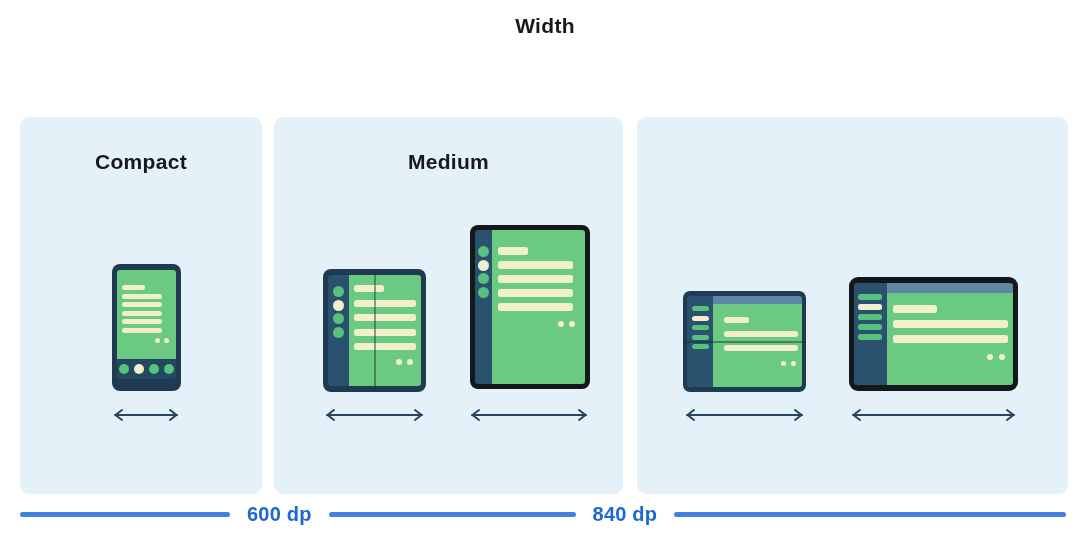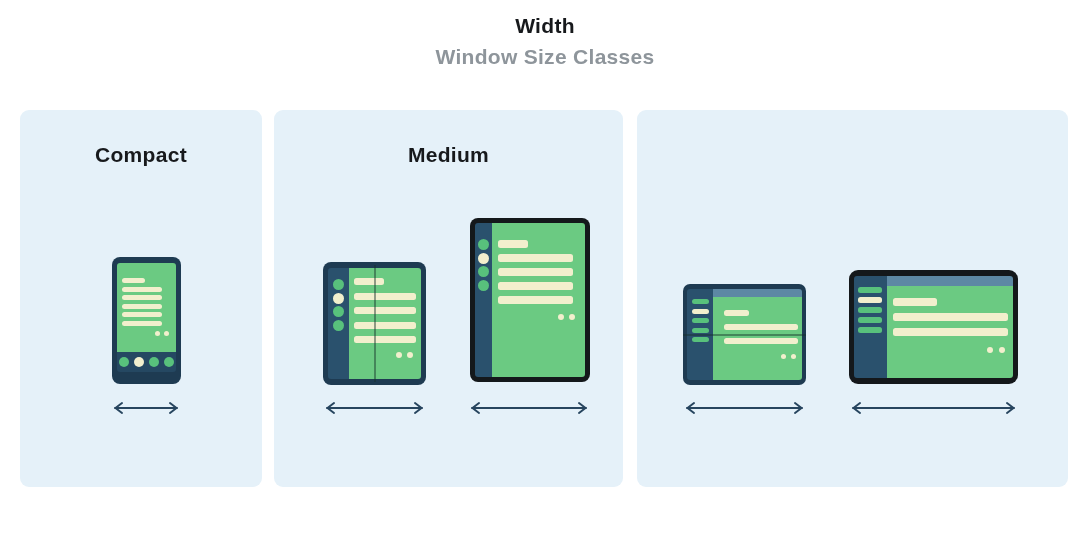--- a/index.html
+++ b/index.html
@@ -9,21 +9,21 @@
     --arrowNavy:#27455f; --rulerBlue:#4280e4; --rulerText:#1e66d3; --foldShade:rgba(23,48,43,0.45);
   }
   html,body{margin:0;padding:0;}
   .canvas{position:relative;width:1090px;height:548px;background:var(--pageBg);
     font-family:Liberation Sans, sans-serif;overflow:hidden;}
   .fig-title{position:absolute;top:14px;left:0;width:100%;text-align:center;
     font-size:21px;font-weight:700;color:var(--titleDark);letter-spacing:.3px;}
   .fig-subtitle{position:absolute;top:45px;left:0;width:100%;text-align:center;
     font-size:21px;font-weight:700;color:var(--subtitleGray);letter-spacing:.3px;}
 
-  .panel{position:absolute;top:110px;height:377px;background:var(--panelBg);border-radius:9px;}
+  .panel{position:absolute;top:117px;height:377px;background:var(--panelBg);border-radius:9px;}
   .panel.compact{left:20px;width:242px;}
   .panel.medium{left:274px;width:349px;}
   .panel.expanded{left:637px;width:431px;}
   .panel-title{position:absolute;top:33px;left:0;width:100%;text-align:center;
     font-size:21px;font-weight:700;color:var(--titleDark);letter-spacing:.3px;}
 
   .device{position:absolute;}
   .line{border-radius:2.5px;flex:none;}
   .cream{background:var(--creamLine);}
   .gline{background:var(--greenAccent);}
@@ -125,21 +125,20 @@
   .seg-3{flex:1;}
   .ruler-label{font-size:20px;font-weight:700;color:var(--rulerText);
     white-space:nowrap;line-height:24px;letter-spacing:.2px;}
 </style>
 </head>
 <body>
 
 <div class="canvas">
 
   <div class="fig-title">Width</div>
-  <div class="fig-subtitle">Window Size Classes</div>
 
   <section class="panel compact">
     <div class="panel-title">Compact</div>
 
     <div class="device phone">
       <div class="phone-screen">
         <div class="line cream short"></div>
         <div class="line cream long"></div>
         <div class="line cream long"></div>
         <div class="line cream long"></div>
@@ -283,14 +282,21 @@
     </div>
     <div class="arrow" style="left:212px;width:169px;">
       <svg width="169" height="16" viewBox="0 0 169 16">
         <path d="M4 8 H165" fill="none" stroke="currentColor" stroke-width="2" stroke-linecap="round"></path>
         <path d="M11 3 L4.5 8 L11 13" fill="none" stroke="currentColor" stroke-width="2" stroke-linecap="round" stroke-linejoin="round"></path>
         <path d="M158 3 L164.5 8 L158 13" fill="none" stroke="currentColor" stroke-width="2" stroke-linecap="round" stroke-linejoin="round"></path>
       </svg>
     </div>
   </section>
 
+  <div class="ruler">
+    <div class="ruler-seg seg-1"></div>
+    <span class="ruler-label">600 dp</span>
+    <div class="ruler-seg seg-2"></div>
+    <span class="ruler-label">840 dp</span>
+    <div class="ruler-seg seg-3"></div>
+  </div>
 
 </div>
 
 </body></html>

